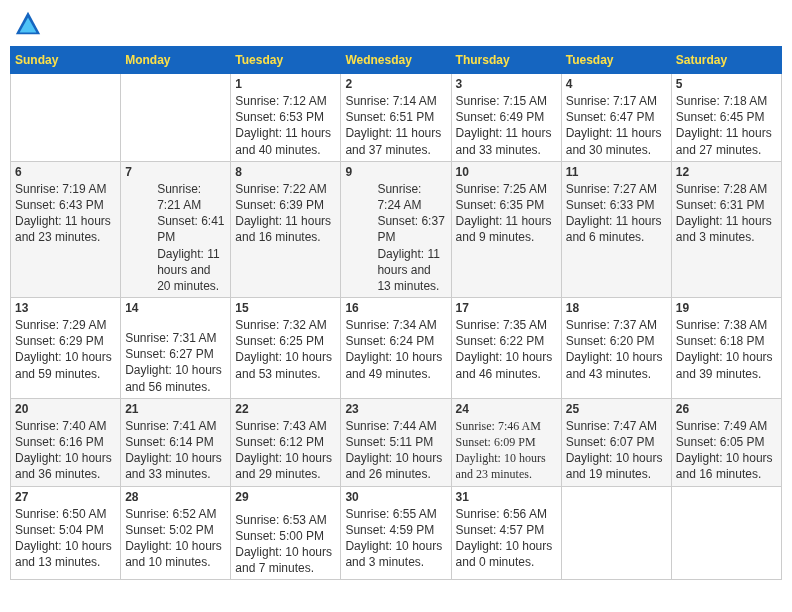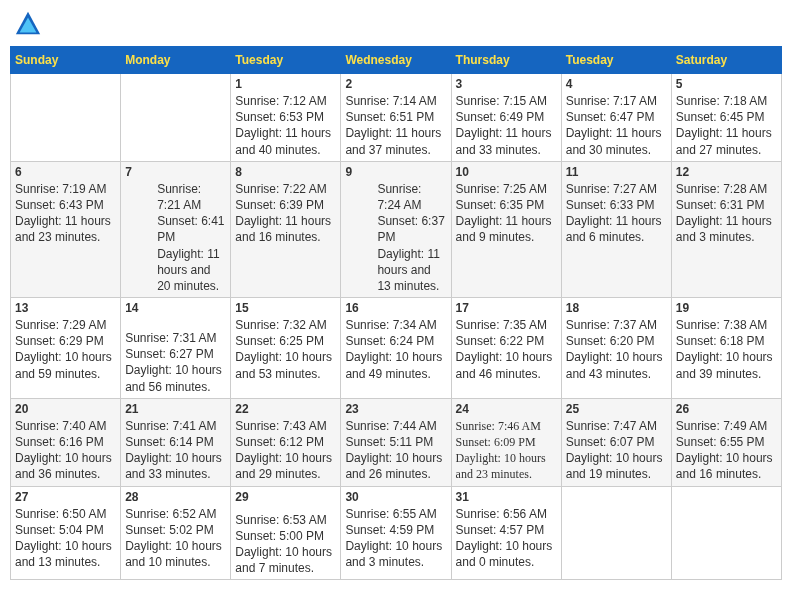--- a/index.html
+++ b/index.html
@@ -276,21 +276,21 @@
         </td>
         <td>
           <span class="day-number">25</span>
           <div class="day-info" style="white-space: pre-line;">Sunrise: 7:47 AM
 Sunset: 6:07 PM
 Daylight: 10 hours and 19 minutes.</div>
         </td>
         <td>
           <span class="day-number">26</span>
           <div class="day-info" style="white-space: pre-line;">Sunrise: 7:49 AM
-Sunset: 6:55 PM
+Sunset: 6:05 PM
 Daylight: 10 hours and 16 minutes.</div>
         </td>
       </tr>
       <tr>
         <td>
           <span class="day-number">27</span>
           <div class="day-info" style="white-space: pre-line;">Sunrise: 6:50 AM
 Sunset: 5:04 PM
 Daylight: 10 hours and 13 minutes.</div>
         </td>

